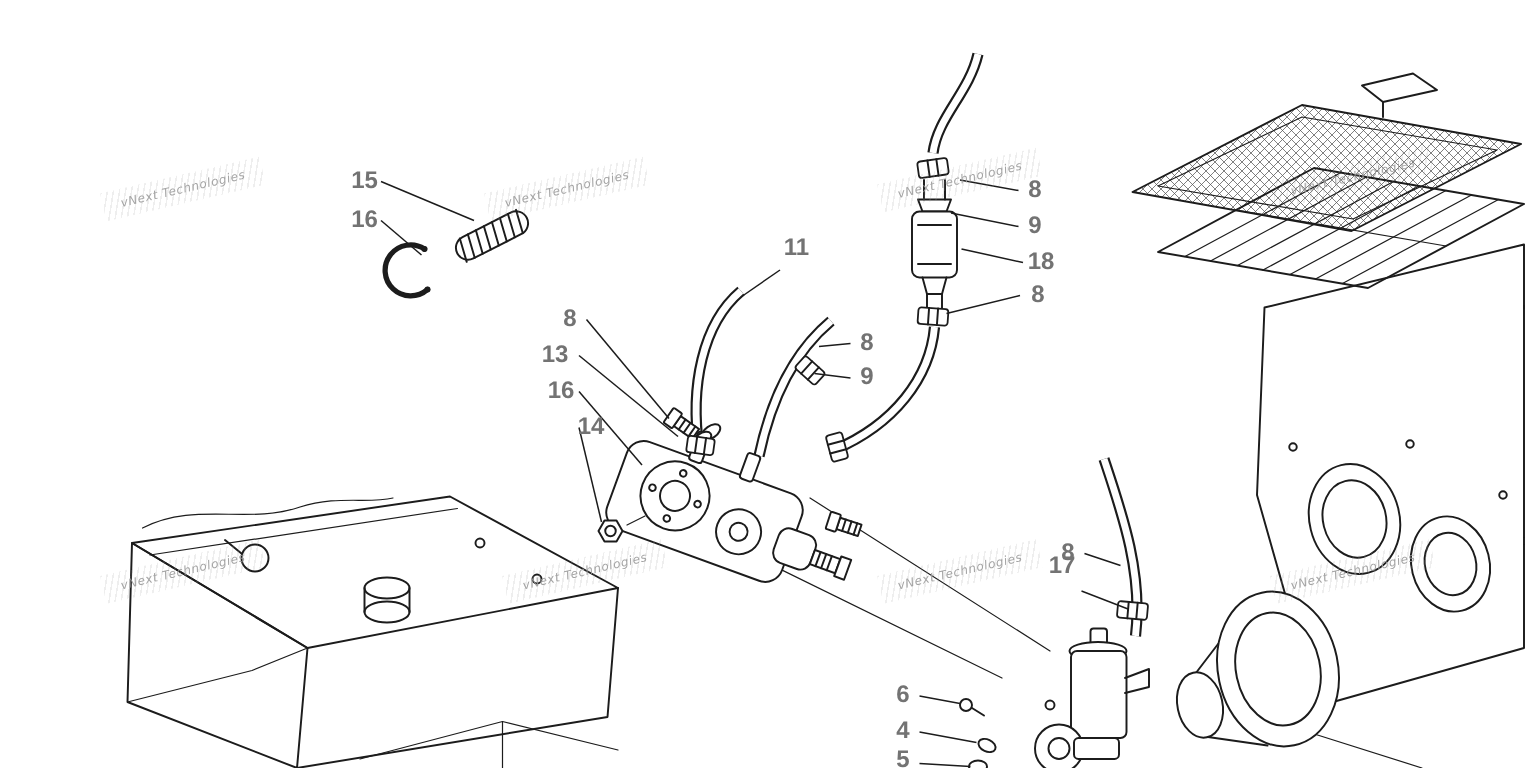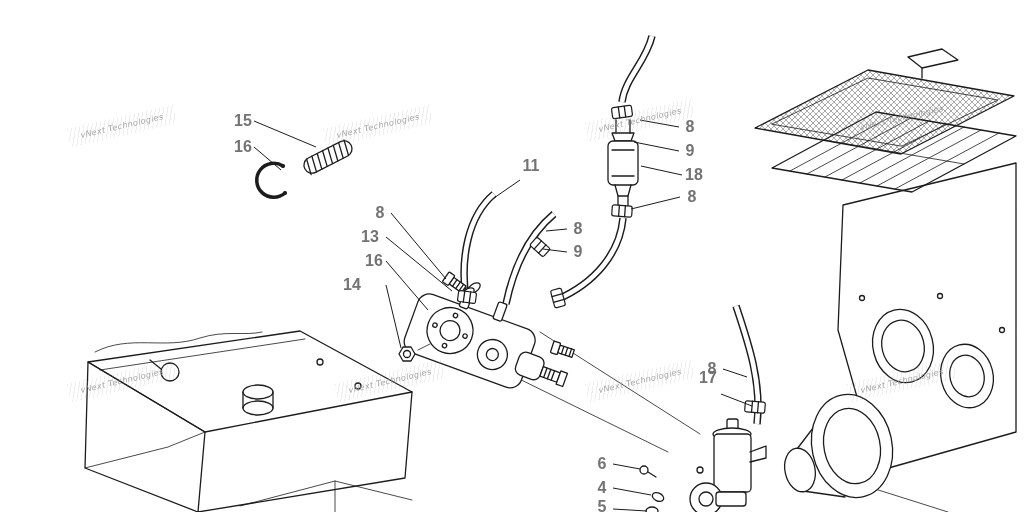--- a/index.html
+++ b/index.html
@@ -258,21 +258,21 @@
       <line class="leader" x1="613" y1="509" x2="647" y2="511"></line>
     </g>
   </svg>
 
   <div class="callout" style="left:243px;top:121px">15</div>
   <div class="callout" style="left:243px;top:147px">16</div>
   <div class="callout" style="left:531px;top:166px">11</div>
   <div class="callout" style="left:380px;top:213px">8</div>
   <div class="callout" style="left:370px;top:237px">13</div>
   <div class="callout" style="left:374px;top:261px">16</div>
-  <div class="callout" style="left:352px;top:285px">14</div>
+  <div class="callout" style="left:394px;top:285px">14</div>
   <div class="callout" style="left:578px;top:229px">8</div>
   <div class="callout" style="left:578px;top:252px">9</div>
   <div class="callout" style="left:690px;top:127px">8</div>
   <div class="callout" style="left:690px;top:151px">9</div>
   <div class="callout" style="left:694px;top:175px">18</div>
   <div class="callout" style="left:692px;top:197px">8</div>
   <div class="callout" style="left:712px;top:369px">8</div>
   <div class="callout" style="left:708px;top:378px">17</div>
   <div class="callout" style="left:602px;top:464px">6</div>
   <div class="callout" style="left:602px;top:488px">4</div>

